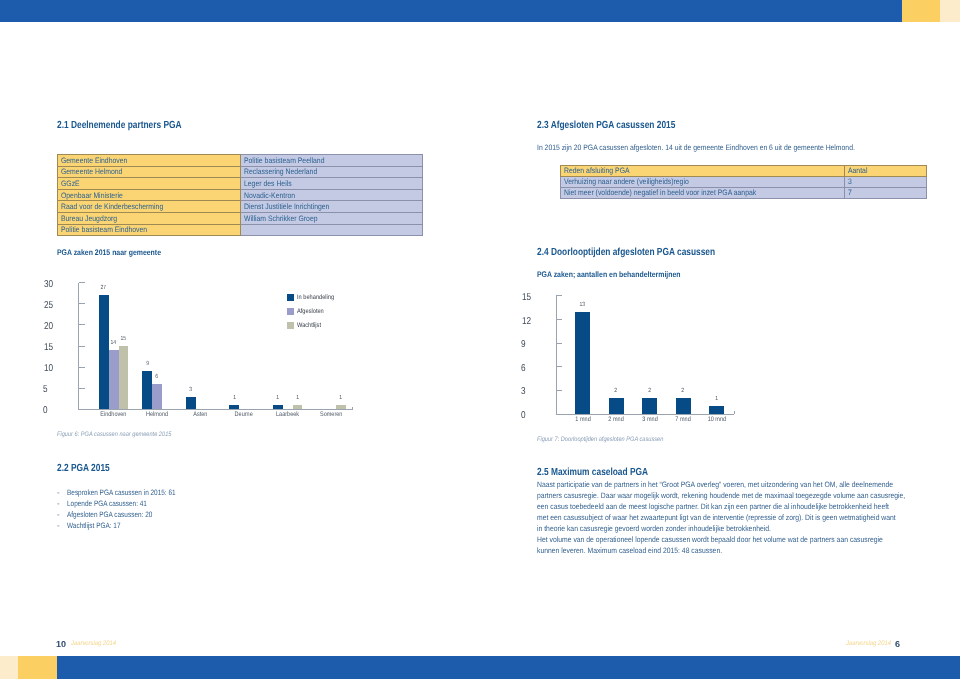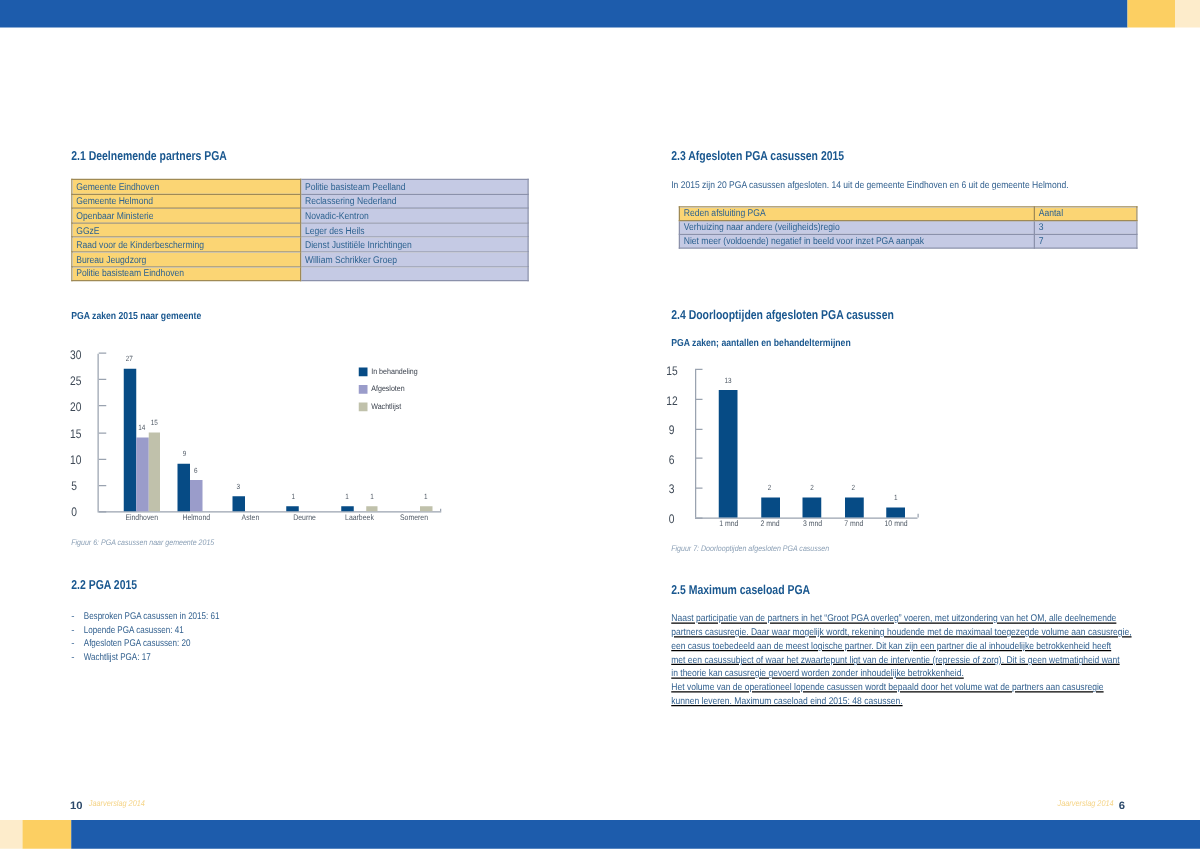--- a/index.html
+++ b/index.html
@@ -29,21 +29,21 @@
   .tbl td{font-size:7.85px;color:#2d6290;padding:0;border:0.6px solid #8e8e9c;
           vertical-align:middle;white-space:nowrap;overflow:hidden;line-height:0.9;height:10.6px;}
   .tbl td > span{display:inline-block;transform:scaleX(0.875);transform-origin:left center;
           padding-left:3.4px;white-space:nowrap;}
   #tbl-reden td{height:10.2px;}
   td.y{background:#fbd574;border-color:#a08a54;}
   td.b{background:#c5cae4;border-color:#8b91ab;}
   
   .axis-line{background:#9aa3b0;}
   .tick{background:#9aa3b0;}
-  .ylab,.ylab2{font-size:10px;color:#3e4956;text-align:center;white-space:nowrap;}
+  .ylab,.ylab2{font-size:10px;color:#3e4956;text-align:left;white-space:nowrap;}
   .ylab>i,.ylab2>i{font-style:normal;display:inline-block;transform:scaleX(0.82);transform-origin:right center;}
   .xlab{font-size:6.5px;color:#4e5864;text-align:center;white-space:nowrap;}
   .xlab>i{font-style:normal;display:inline-block;transform:scaleX(0.85);}
   .vlab{font-size:6.0px;color:#4e5864;text-align:center;white-space:nowrap;}
   .vlab>i{font-style:normal;display:inline-block;transform:scaleX(0.85);}
   .legend-sw{width:7px;height:7px;}
   .legend-tx{font-size:6.45px;color:#343b47;white-space:nowrap;}
   .legend-tx>i{font-style:normal;display:inline-block;transform:scaleX(0.88);transform-origin:left center;}
   
   .bullet-dash{font-size:7.8px;color:#456f9b;line-height:1.2;}
@@ -59,41 +59,41 @@
 
 <div class="abs" id="topbar-blue"></div>
 <div class="abs" id="topbar-yellow"></div>
 <div class="abs" id="topbar-paleyellow"></div>
 <div class="abs" id="botbar-paleyellow"></div>
 <div class="abs" id="botbar-yellow"></div>
 <div class="abs" id="botbar-blue"></div>
 
 <div class="abs h2" style="left:57px;top:119.5px;">2.1 Deelnemende partners PGA</div>
 
-<table class="tbl abs" id="tbl-partners" style="left:57px;top:143px;width:365px;">
+<table class="tbl abs" id="tbl-partners" style="left:57px;top:154px;width:365px;">
   <colgroup>
       <col style="width:183px">
       <col style="width:182px">
     </colgroup>
   <tbody id="tbl-partners-body">
       <tr>
         <td class="y"><span>Gemeente Eindhoven</span></td>
         <td class="b"><span>Politie basisteam Peelland</span></td>
       </tr>
       <tr>
         <td class="y"><span>Gemeente Helmond</span></td>
         <td class="b"><span>Reclassering Nederland</span></td>
       </tr>
       <tr>
+        <td class="y"><span>GGzE</span></td>
+        <td class="b"><span>Leger des Heils</span></td>
+      </tr>
+      <tr>
         <td class="y"><span>Openbaar Ministerie</span></td>
         <td class="b"><span>Novadic-Kentron</span></td>
-      </tr>
-      <tr>
-        <td class="y"><span>GGzE</span></td>
-        <td class="b"><span>Leger des Heils</span></td>
       </tr>
       <tr>
         <td class="y"><span>Raad voor de Kinderbescherming</span></td>
         <td class="b"><span>Dienst Justitiële Inrichtingen</span></td>
       </tr>
       <tr>
         <td class="y"><span>Bureau Jeugdzorg</span></td>
         <td class="b"><span>William Schrikker Groep</span></td>
       </tr>
       <tr>
@@ -182,21 +182,21 @@
 
 <div class="abs" style="left:0;top:0;">
   <span class="abs pg-num" style="left:56.3px;top:639.2px;">10</span>
   <span class="abs pg-lab" style="left:70.8px;top:640.2px;">Jaarverslag 2014</span>
 </div>
 
 <div class="abs h2" style="left:537px;top:119.5px;">2.3 Afgesloten PGA casussen 2015</div>
 
 <div class="abs body" style="left:537px;top:143px;">In 2015 zijn 20 PGA casussen afgesloten.  14 uit de gemeente Eindhoven en 6  uit de gemeente Helmond.</div>
 
-<table class="tbl abs" id="tbl-reden" style="left:543px;top:164.5px;width:366px;">
+<table class="tbl abs" id="tbl-reden" style="left:560px;top:164.5px;width:366px;">
   <colgroup>
       <col style="width:284px">
       <col style="width:82px">
     </colgroup>
   <tbody id="tbl-reden-body">
       <tr>
         <td class="y"><span>Reden afsluiting PGA</span></td>
         <td class="y"><span>Aantal</span></td>
       </tr>
       <tr>
@@ -244,21 +244,21 @@
     <div class="xlab" style="position: absolute; left: 121.1px; top: 127.7px; width: 50px;"><i>7 mnd</i></div>
     <div class="abs" style="position: absolute; left: 172px; top: 118.027px; width: 15.2px; height: 7.87333px; background: rgb(6, 75, 133);"></div>
     <div class="vlab" style="position: absolute; left: 166px; top: 108.227px; width: 27.2px;"><i>1</i></div>
     <div class="xlab" style="position: absolute; left: 154.6px; top: 127.7px; width: 50px;"><i>10 mnd</i></div>
   </div>
 
 <div class="abs caption" style="left:537px;top:435.7px;">Figuur 7:  Doorlooptijden afgesloten PGA casussen</div>
 
 <div class="abs h2" style="left:537px;top:467px;">2.5 Maximum caseload PGA</div>
 
-<div class="abs" id="para-2-5" style="left:537px;top:490px;text-decoration:underline;">
+<div class="abs" id="para-2-5" style="left:537px;top:480px;">
     <div class="body" style="height: 11.03px;">Naast participatie van de partners in het “Groot PGA overleg” voeren, met uitzondering van het OM, alle deelnemende</div>
     <div class="body" style="height: 11.03px;">partners casusregie. Daar waar mogelijk wordt, rekening houdende met de maximaal toegezegde volume aan casusregie,</div>
     <div class="body" style="height: 11.03px;">een casus toebedeeld aan de meest logische partner. Dit kan zijn een partner die al inhoudelijke betrokkenheid heeft</div>
     <div class="body" style="height: 11.03px;">met een casussubject of waar het zwaartepunt ligt van de interventie (repressie of zorg). Dit is geen wetmatigheid want</div>
     <div class="body" style="height: 11.03px;">in theorie kan casusregie gevoerd worden zonder inhoudelijke betrokkenheid.</div>
     <div class="body" style="height: 11.03px;">Het volume van de operationeel lopende casussen wordt bepaald door het volume wat de partners aan casusregie</div>
     <div class="body" style="height: 11.03px;">kunnen leveren.  Maximum caseload eind 2015: 48 casussen.</div>
   </div>
 
 <div class="abs" style="left:0;top:0;">

